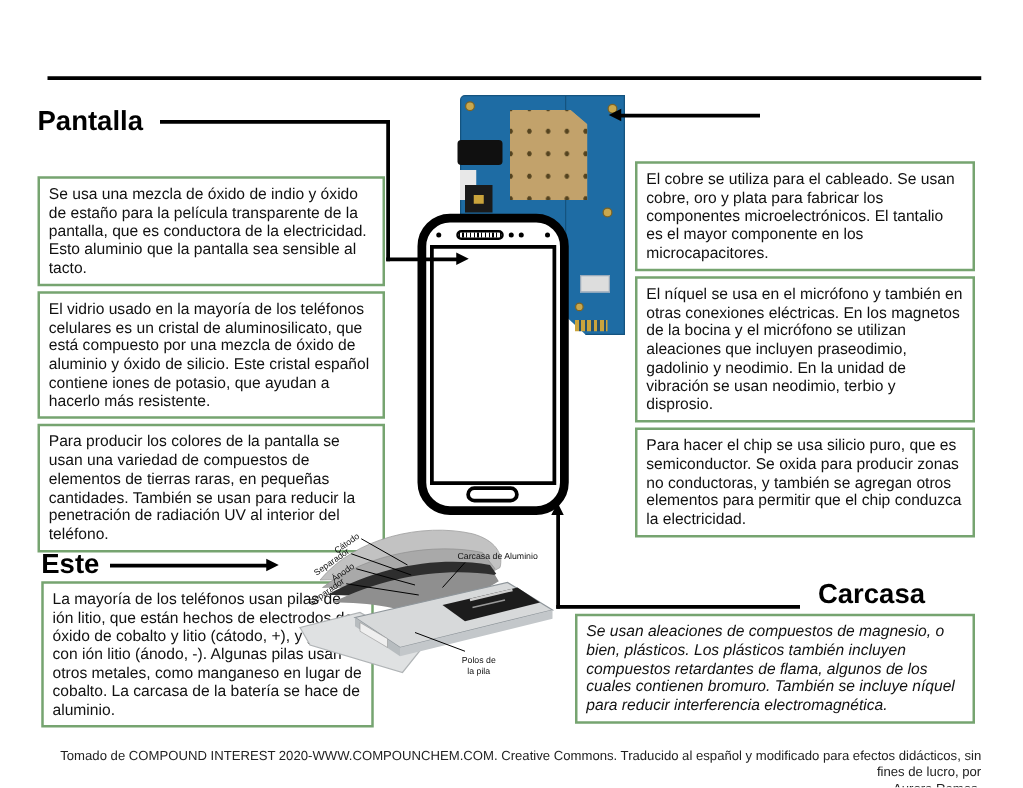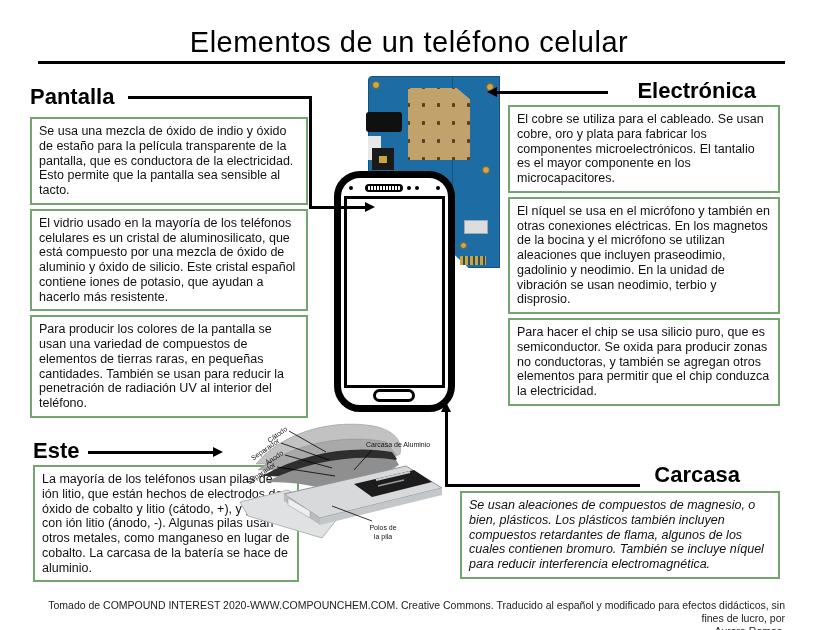--- a/index.html
+++ b/index.html
@@ -17,21 +17,21 @@
     position:absolute;left:0;top:26px;width:818px;text-align:center;
     font-size:29px;font-weight:400;color:#000;letter-spacing:0.5px;
   }
   .title-rule{position:absolute;left:38px;top:61px;width:747px;height:3px;background:#000;}
   .sec-heading{position:absolute;font-size:22px;font-weight:700;color:#000;white-space:nowrap;}
   .hline,.vline{position:absolute;background:#000;z-index:2;}
   .arr{position:absolute;width:0;height:0;z-index:2;}
   .arr.right{border-top:5px solid transparent;border-bottom:5px solid transparent;border-left:10px solid #000;}
   .arr.left{border-top:5px solid transparent;border-bottom:5px solid transparent;border-right:10px solid #000;}
   .arr.up{border-left:5px solid transparent;border-right:5px solid transparent;border-bottom:10px solid #000;}
-  .box-col{position:absolute;display:flex;flex-direction:column;gap:4px;}
+  .box-col{position:absolute;display:flex;flex-direction:column;gap:4px;margin-top:24px;}
   .info-box{
     border:2px solid var(--green);background:#fff;
     padding:5px 7px;font-size:12.5px;line-height:1.18;color:#111;
   }
   .footer{
     position:absolute;left:38px;top:599px;width:747px;text-align:right;
     font-size:10.5px;line-height:13px;color:#222;
   }
   
   .phone{
@@ -71,36 +71,34 @@
     background:repeating-linear-gradient(90deg,#caa43c 0 3px,#23506f 3px 5px);}
   
   .battery{position:absolute;left:226px;top:410px;z-index:4;}
   .svg-label{font-family:"Liberation Sans",sans-serif;font-size:7px;fill:#111;}
 </style>
 </head>
 <body>
 
 <div id="page">
 
-  <div class="title">Elementos de un teléfono celular</div>
   <div class="title-rule"></div>
 
   <div class="sec-heading" style="left:30px;top:84px;">Pantalla</div>
   <div class="hline" style="left:128px;top:96px;width:184px;height:3px;"></div>
   <div class="vline" style="left:309px;top:96px;width:3px;height:113px;"></div>
   <div class="hline" style="left:309px;top:206px;width:58px;height:3px;z-index:6;"></div>
   <div class="arr right" style="left:365px;top:202px;z-index:6;"></div>
 
   <div class="box-col" style="left:30px;top:117px;width:278px;">
-    <div class="info-box">Se usa una mezcla de óxido de indio y óxido de estaño para la película transparente de la pantalla, que es conductora de la electricidad. Esto permite que la pantalla sea sensible al tacto.</div>
+    <div class="info-box">Se usa una mezcla de óxido de indio y óxido de estaño para la película transparente de la pantalla, que es conductora de la electricidad. Esto aluminio que la pantalla sea sensible al tacto.</div>
     <div class="info-box">El vidrio usado en la mayoría de los teléfonos celulares es un cristal de aluminosilicato, que está compuesto por una mezcla de óxido de aluminio y óxido de silicio. Este cristal español contiene iones de potasio, que ayudan a hacerlo más resistente.</div>
     <div class="info-box">Para producir los colores de la pantalla se usan una variedad de compuestos de elementos de tierras raras, en pequeñas cantidades. También se usan para reducir la penetración de radiación UV al interior del teléfono.</div>
   </div>
 
-  <div class="sec-heading" style="left:508px;top:78px;width:248px;text-align:right;">Electrónica</div>
   <div class="hline" style="left:496px;top:91px;width:112px;height:3px;"></div>
   <div class="arr left" style="left:487px;top:87px;"></div>
 
   <div class="box-col" style="left:508px;top:105px;width:272px;">
     <div class="info-box">El cobre se utiliza para el cableado. Se usan cobre, oro y plata para fabricar los componentes microelectrónicos. El tantalio es el mayor componente en los microcapacitores.</div>
     <div class="info-box">El níquel se usa en el micrófono y también en otras conexiones eléctricas. En los magnetos de la bocina y el micrófono se utilizan aleaciones que incluyen praseodimio, gadolinio y neodimio. En la unidad de vibración se usan neodimio, terbio y disprosio.</div>
     <div class="info-box">Para hacer el chip se usa silicio puro, que es semiconductor. Se oxida para producir zonas no conductoras, y también se agregan otros elementos para permitir que el chip conduzca la electricidad.</div>
   </div>
 
   <div class="sec-heading" style="left:33px;top:438px;">Este</div>

